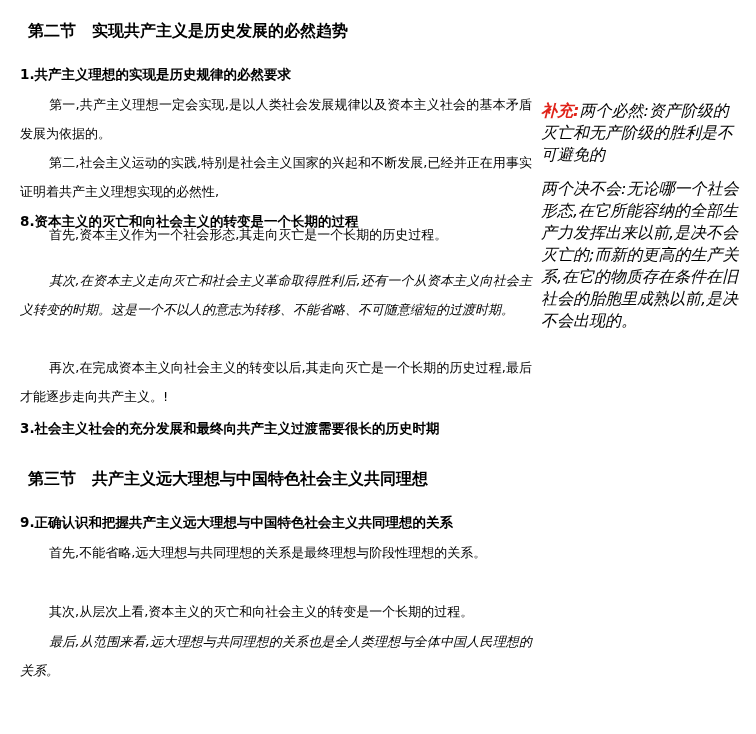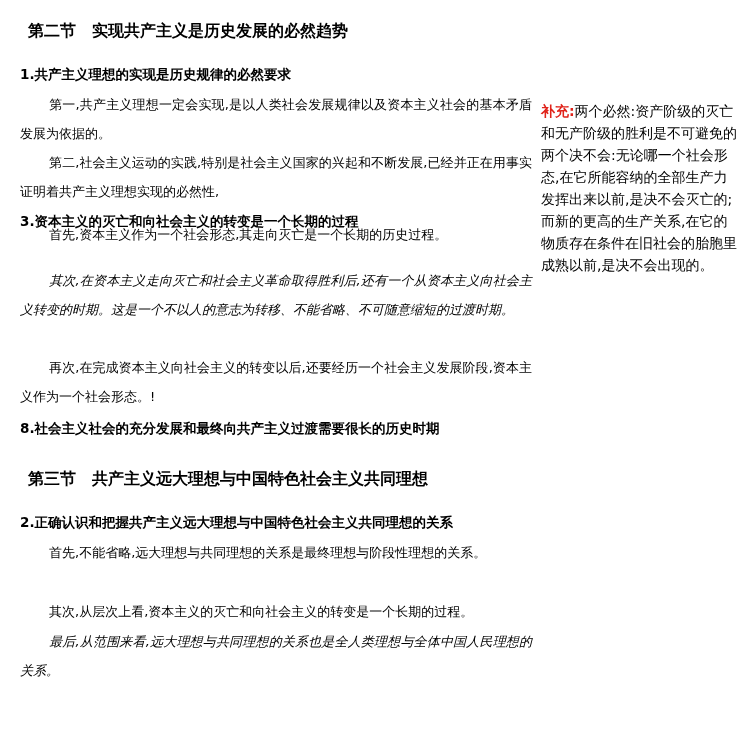--- a/index.html
+++ b/index.html
@@ -4,48 +4,48 @@
 <style>
   html, body { margin: 0; padding: 0; background: #ffffff; }
   body { width: 756px; height: 734px; position: relative; overflow: hidden;
          font-family: "DejaVu Sans", "Liberation Sans", sans-serif; color: #000; }
   .main { position: absolute; left: 20px; top: 0; width: 512px; }
   .h2 { position: absolute; left: 0; font-size: 16px; font-weight: bold; white-space: nowrap; letter-spacing: 0px; margin-left: 8px; }
   .h2 .gap { display: inline-block; width: 16px; }
   .sub { position: absolute; left: 0; font-size: 13.5px; font-weight: bold; white-space: nowrap; }
   .p { position: absolute; left: 0; width: 512px; font-size: 13px; line-height: 29px; text-align: justify; }
   .p .indent { display: inline-block; width: 29px; }
-  .side { position: absolute; left: 541px; top: 100px; width: 198px; font-size: 14px; line-height: 22px; color: #000; }
+  .side { position: absolute; left: 541px; top: 100px; width: 198px; font-size: 16px; line-height: 22px; color: #000; font-style: italic; }
   .side .label { color: #e0231a; font-weight: bold; }
-  .side .block2 { margin-top: 0; }
+  .side .block2 { margin-top: 12px; }
 </style>
 </head>
 <body>
 
 <div class="main">
   <div class="h2" style="top:21px;">
     <span>第二节</span><span class="gap"></span><span>实现共产主义是历史发展的必然趋势</span>
   </div>
 
   <div class="sub" style="top:66px;">1.共产主义理想的实现是历史规律的必然要求</div>
   <div class="p" style="top:90px;"><span class="indent"></span><span>第一,共产主义理想一定会实现,是以人类社会发展规律以及资本主义社会的基本矛盾发展为依据的。</span></div>
   <div class="p" style="top:148px;"><span class="indent"></span><span>第二,社会主义运动的实践,特别是社会主义国家的兴起和不断发展,已经并正在用事实证明着共产主义理想实现的必然性,</span></div>
 
-  <div class="sub" style="top:213px;">3.资本主义的灭亡和向社会主义的转变是一个长期的过程</div>
+  <div class="sub" style="top:213px;">8.资本主义的灭亡和向社会主义的转变是一个长期的过程</div>
   <div class="p" style="top:220px;"><span class="indent"></span><span>首先,资本主义作为一个社会形态,其走向灭亡是一个长期的历史过程。</span></div>
   <div class="p" style="top:266px;font-style:italic;"><span class="indent"></span><span>其次,在资本主义走向灭亡和社会主义革命取得胜利后,还有一个从资本主义向社会主义转变的时期。这是一个不以人的意志为转移、不能省略、不可随意缩短的过渡时期。</span></div>
-  <div class="p" style="top:353px;"><span class="indent"></span><span>再次,在完成资本主义向社会主义的转变以后,还要经历一个社会主义发展阶段,资本主义作为一个社会形态。!</span></div>
+  <div class="p" style="top:353px;"><span class="indent"></span><span>再次,在完成资本主义向社会主义的转变以后,其走向灭亡是一个长期的历史过程,最后才能逐步走向共产主义。!</span></div>
 
-  <div class="sub" style="top:420px;">8.社会主义社会的充分发展和最终向共产主义过渡需要很长的历史时期</div>
+  <div class="sub" style="top:420px;">3.社会主义社会的充分发展和最终向共产主义过渡需要很长的历史时期</div>
 
   <div class="h2" style="top:469px;">
     <span>第三节</span><span class="gap"></span><span>共产主义远大理想与中国特色社会主义共同理想</span>
   </div>
 
-  <div class="sub" style="top:514px;">2.正确认识和把握共产主义远大理想与中国特色社会主义共同理想的关系</div>
+  <div class="sub" style="top:514px;">9.正确认识和把握共产主义远大理想与中国特色社会主义共同理想的关系</div>
   <div class="p" style="top:538px;"><span class="indent"></span><span>首先,不能省略,远大理想与共同理想的关系是最终理想与阶段性理想的关系。</span></div>
   <div class="p" style="top:597px;"><span class="indent"></span><span>其次,从层次上看,资本主义的灭亡和向社会主义的转变是一个长期的过程。</span></div>
   <div class="p" style="top:627px;font-style:italic;"><span class="indent"></span><span>最后,从范围来看,远大理想与共同理想的关系也是全人类理想与全体中国人民理想的关系。</span></div>
 </div>
 
 <div class="side">
   <div><span class="label">补充:</span><span>两个必然:资产阶级的灭亡和无产阶级的胜利是不可避免的</span></div>
   <div class="block2">两个决不会:无论哪一个社会形态,在它所能容纳的全部生产力发挥出来以前,是决不会灭亡的;而新的更高的生产关系,在它的物质存在条件在旧社会的胎胞里成熟以前,是决不会出现的。</div>
 </div>
 

